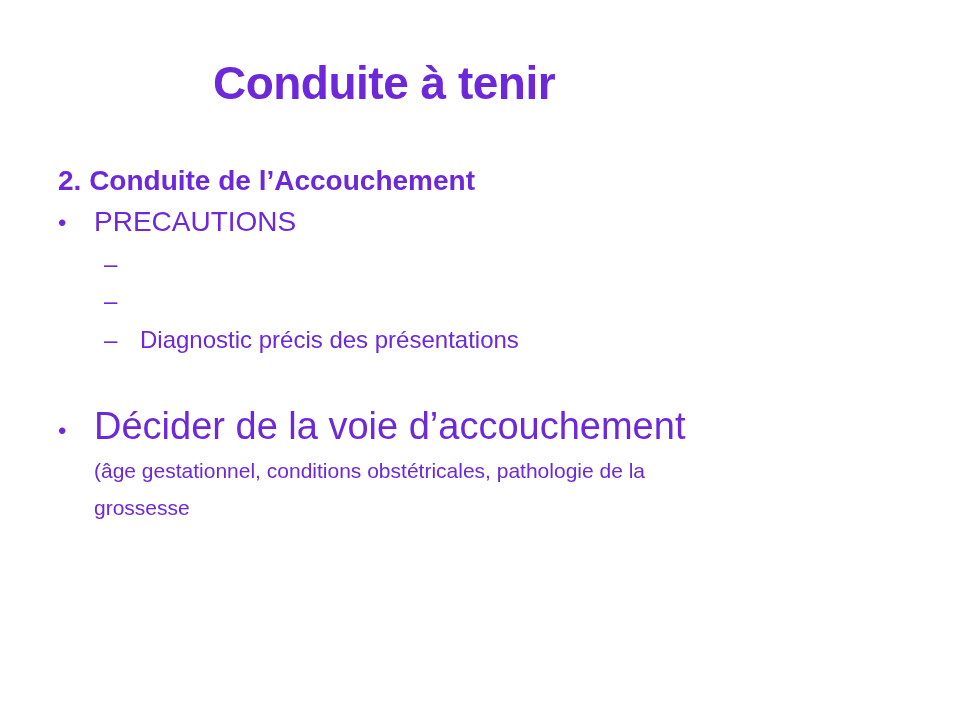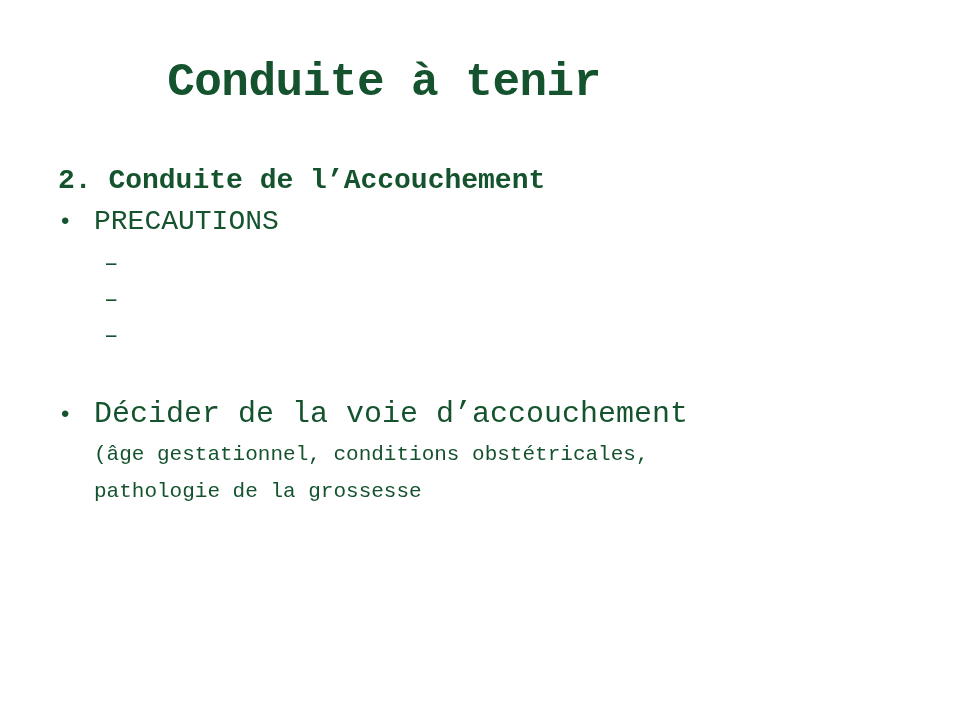--- a/index.html
+++ b/index.html
@@ -5,22 +5,22 @@
   html, body {
     margin: 0;
     padding: 0;
     background: #ffffff;
   }
   .slide {
     position: relative;
     width: 768px;
     height: 720px;
     background: #ffffff;
-    color: #14532d;
-    font-family: Liberation Mono, monospace;
+    color: #6d28d9;
+    font-family: Liberation Sans, sans-serif;
     overflow: hidden;
   }
   .title {
     padding-top: 56px;
     text-align: center;
     font-size: 46px;
     font-weight: 700;
     line-height: 1.2;
     letter-spacing: -0.5px;
   }
@@ -69,21 +69,21 @@
   }
   
   .row-decision {
     margin-top: 46px;
   }
   .row-decision .txt {
     max-width: 745px;
     line-height: 1.32;
   }
   .decision-main {
-    font-size: 30px;
+    font-size: 38px;
   }
   .decision-note {
     font-size: 21px;
   }
 </style>
 </head>
 <body>
 
 <div class="slide">
 
@@ -101,20 +101,21 @@
     <div class="row l2">
       <span class="glyph">–</span>
     </div>
 
     <div class="row l2">
       <span class="glyph">–</span>
     </div>
 
     <div class="row l2">
       <span class="glyph">–</span>
+      <span class="txt">Diagnostic précis des présentations</span>
     </div>
 
     <div class="row l1 row-decision">
       <span class="glyph">•</span>
       <span class="txt"><span class="decision-main">Décider de la voie d’accouchement </span><span class="decision-note">(âge gestationnel, conditions obstétricales, pathologie de la grossesse</span></span>
     </div>
 
   </div>
 </div>
 

